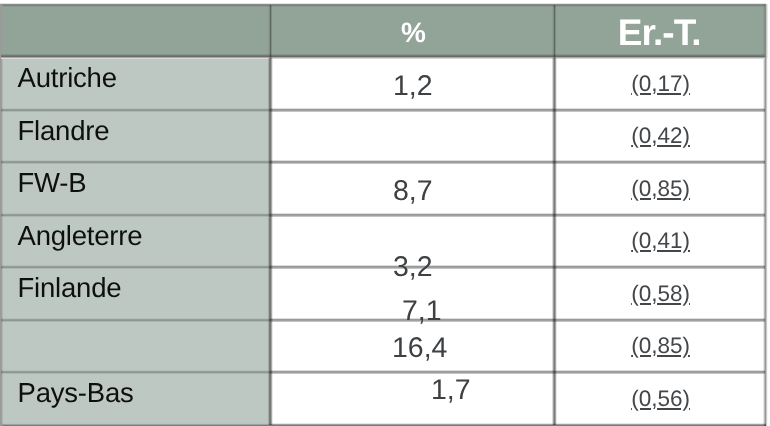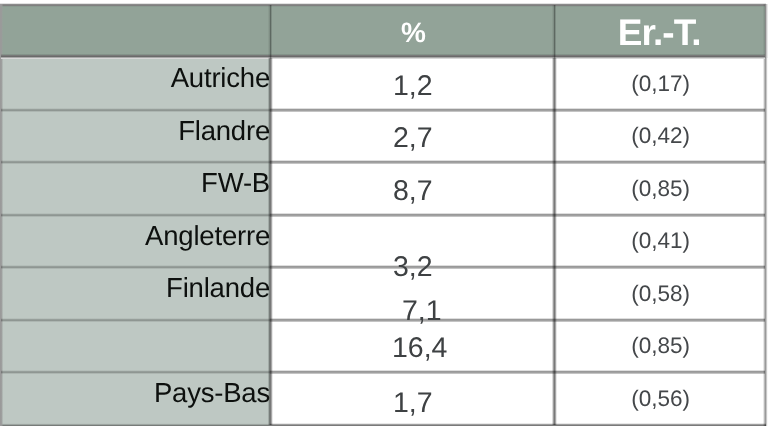--- a/index.html
+++ b/index.html
@@ -158,51 +158,52 @@
   #column-header-standard-error { left:553.5px; top:6.7px; width:211.5px; }
 
   .name-txt {
     left: 1px;
     width: 269px;
     height: 52.5px;
     color: #0d100e;
     font-size: 27.5px;
     letter-spacing: -0.2px;
     line-height: 52.5px;
-    text-align: right;
+    text-align: left;
     padding-left: 16.5px;
     box-sizing: border-box;
   }
   .pct-txt {
     left: 271px;
     width: 283.5px;
     height: 43px;
     color: #3e4143;
     font-size: 28.5px;
     line-height: 52.5px;
     text-align: center;
   }
   .err-txt {
     left: 554.8px;
     width: 211.5px;
     height: 52.5px;
     color: #44474a;
     font-size: 22.5px;
     line-height: 52.5px;
     text-align: center;
+    text-decoration: underline;
   }
   
   .r0 .name-txt, .name-txt.r0 { top: 52.3px; }
   .name-txt.r0 { top: 52.3px; }  .pct-txt.r0 { top: 59.9px; }  .err-txt.r0 { top: 57.5px; }
   .name-txt.r1 { top: 104.8px; } .pct-txt.r1 { top: 112.4px; } .err-txt.r1 { top: 110px; }
   .name-txt.r2 { top: 157.3px; } .pct-txt.r2 { top: 164.9px; } .err-txt.r2 { top: 162.5px; }
   .name-txt.r3 { top: 209.8px; } .pct-txt.r3 { top: 217px; margin-top: 24px; } .err-txt.r3 { top: 215px; }
   .name-txt.r4 { top: 262.3px; } .pct-txt.r4 { top: 285px; margin-left: 9px; } .err-txt.r4 { top: 267.5px; }
   .name-txt.r5 { top: 314.8px; } .pct-txt.r5 { top: 322.4px; margin-left: 7px; } .err-txt.r5 { top: 320px; }
-  .name-txt.r6 { top: 367.3px; } .pct-txt.r6 { top: 377px; } .err-txt.r6 { top: 372.5px; }
+  .name-txt.r6 { top: 367.3px; } .pct-txt.r6 { top: 364px; padding-left: 38px; } .err-txt.r6 { top: 372.5px; }
 </style>
 </head>
 <body>
 
 <div id="table-container">
 
   <div class="bg" id="header-row-background"></div>
   <div class="bg" id="name-column-background"></div>
   <div class="bg" id="value-cells-background"></div>
 
@@ -234,21 +235,20 @@
 
   <div class="cell hdr-txt" id="column-header-name"></div>
   <div class="cell hdr-txt" id="column-header-percent">%</div>
   <div class="cell hdr-txt" id="column-header-standard-error">Er.-T.</div>
 
   <div class="cell name-txt r0">Autriche</div>
   <div class="cell pct-txt  r0">1,2</div>
   <div class="cell err-txt  r0">(0,17)</div>
 
   <div class="cell name-txt r1">Flandre</div>
-  <div class="cell pct-txt  r1">2,7</div>
   <div class="cell err-txt  r1">(0,42)</div>
 
   <div class="cell name-txt r2">FW-B</div>
   <div class="cell pct-txt  r2">8,7</div>
   <div class="cell err-txt  r2">(0,85)</div>
 
   <div class="cell name-txt r3">Angleterre</div>
   <div class="cell pct-txt  r3">3,2</div>
   <div class="cell err-txt  r3">(0,41)</div>
 

